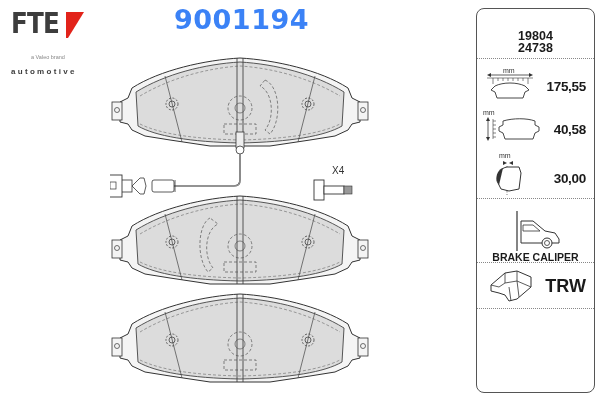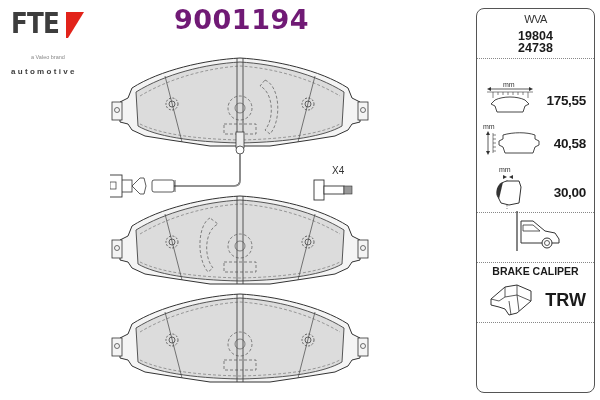--- a/index.html
+++ b/index.html
@@ -5,21 +5,21 @@
   * { box-sizing: border-box; margin: 0; padding: 0; }
   html, body { width: 600px; height: 400px; background: #ffffff; overflow: hidden; }
   body { position: relative; font-family: "Liberation Sans", sans-serif; color: #1a1a1a; }
 
   .logo { position: absolute; left: 8px; top: 6px; width: 90px; height: 50px; }
   .logo-fte { position: absolute; left: 3px; top: 2px; font-family: "DejaVu Sans", sans-serif; font-weight: bold; font-size: 29px; letter-spacing: -1px; color: #3d3d3d; line-height: 30px; transform: scaleX(0.85); transform-origin: left; }
   .logo-mark { position: absolute; left: 56px; top: 6px; }
   .logo-sub { position: absolute; left: 3px; top: 37px; font-size: 8px; font-weight: bold; letter-spacing: 2.3px; color: #3d3d3d; margin-top: 24px; }
   .logo-sub2 { position: absolute; left: 23px; top: 48px; font-size: 5.5px; color: #888; }
 
-  .part-number { position: absolute; left: 174px; top: 4px; font-family: "DejaVu Sans", sans-serif; font-weight: bold; font-size: 27px; letter-spacing: 0.5px; color: #701a75; }
+  .part-number { position: absolute; left: 174px; top: 4px; font-family: "DejaVu Sans", sans-serif; font-weight: bold; font-size: 27px; letter-spacing: 0.5px; color: #3b82f6; }
 
   .drawing { position: absolute; left: 110px; top: 40px; width: 260px; height: 360px; }
   .bolt { position: absolute; left: 300px; top: 160px; }
 
   .spec-panel { position: absolute; left: 476px; top: 8px; width: 119px; height: 385px; border: 1.5px solid #555; border-radius: 8px; }
   .sec { position: absolute; left: 0; width: 100%; border-bottom: 1px dotted #888; }
   .sec.last { border-bottom: none; }
 
   .wva-label { position: absolute; top: 4px; width: 100%; text-align: center; font-size: 11px; color: #333; letter-spacing: -0.5px; }
   .wva-num { position: absolute; width: 100%; text-align: center; font-size: 12.5px; font-weight: bold; color: #1a1a1a; line-height: 13px; }
@@ -111,26 +111,25 @@
     <text x="32" y="14" font-size="10" font-family="Liberation Sans, sans-serif" fill="#333">X4</text>
     <rect x="14" y="20" width="10" height="20" fill="#fff" stroke="#333" stroke-width="0.9"></rect>
     <rect x="24" y="26" width="20" height="8" fill="#fff" stroke="#333" stroke-width="0.9"></rect>
     <rect x="44" y="26" width="8" height="8" fill="#999" stroke="#333" stroke-width="0.6"></rect>
   </svg>
 </div>
 
 <div class="spec-panel">
 
   <div class="sec" style="top:0;height:50px;">
-    <div class="wva-label">WVA</div>
     <div class="wva-num" style="top:21px;">19804</div>
     <div class="wva-num" style="top:33px;">24738</div>
   </div>
 
-  <div class="sec" style="top:64px;height:140px;border-bottom:1px dotted #888;">
+  <div class="sec" style="top:50px;height:140px;border-bottom:1px dotted #888;">
     <svg class="dim-icon" style="top:5px;" width="54" height="40" viewBox="0 0 54 40">
       <text x="20" y="9" font-size="7" font-family="Liberation Sans, sans-serif" fill="#333">mm</text>
       <line x1="6" y1="11" x2="48" y2="11" stroke="#333" stroke-width="0.8"></line>
       <polygon points="4,11 8,9 8,13" fill="#333"></polygon>
         <polygon points="50,11 46,9 46,13" fill="#333"></polygon>
       <line x1="4" y1="14" x2="50" y2="14" stroke="#333" stroke-width="0.6"></line>
       <path d="M10,20 L10,14 M15,17 L15,14 M20,17 L20,14 M25,17 L25,14 M30,17 L30,14 M35,17 L35,14 M40,17 L40,14 M45,20 L45,14" stroke="#333" stroke-width="0.6"></path>
       <path d="M12,22 C20,18 34,18 42,22 L46,26 L42,28 L40,34 L14,34 L12,28 L8,26 Z" fill="#fff" stroke="#333" stroke-width="0.9"></path>
     </svg>
     <div class="dim-value" style="top:20px;">175,55</div>
@@ -159,21 +158,21 @@
   <div class="sec" style="top:190px;height:64px;">
     <svg style="position:absolute;left:36px;top:10px;" width="50" height="44" viewBox="0 0 50 44">
       <line x1="4" y1="2" x2="4" y2="42" stroke="#333" stroke-width="1.2"></line>
       <path d="M8,12 L20,12 L32,22 L42,24 L46,30 L46,34 L8,34 Z" fill="#fff" stroke="#333" stroke-width="1"></path>
       <path d="M10,16 L20,16 L27,22 L10,22 Z" fill="none" stroke="#333" stroke-width="0.8"></path>
       <circle cx="34" cy="34" r="5" fill="#fff" stroke="#333" stroke-width="1"></circle>
       <circle cx="34" cy="34" r="2.5" fill="none" stroke="#333" stroke-width="0.8"></circle>
     </svg>
   </div>
 
-  <div class="sec" style="top:254px;height:60px;">
+  <div class="sec" style="top:240px;height:60px;">
     <div class="caliper-label">BRAKE CALIPER</div>
     <svg style="position:absolute;left:10px;top:18px;" width="50" height="40" viewBox="0 0 50 40">
       <path d="M4,18 L18,6 L30,4 L44,10 L44,20 L30,32 L22,34 L18,28 L12,26 L4,24 Z" fill="#fff" stroke="#333" stroke-width="1"></path>
       <path d="M18,6 L18,16 M30,4 L30,14 M18,16 L30,14 L44,20 M22,20 L24,34 M30,14 L32,30" fill="none" stroke="#333" stroke-width="0.8"></path>
       <path d="M4,18 L12,20 L18,16" fill="none" stroke="#333" stroke-width="0.8"></path>
     </svg>
     <div class="caliper-brand">TRW</div>
   </div>
 
 </div>

